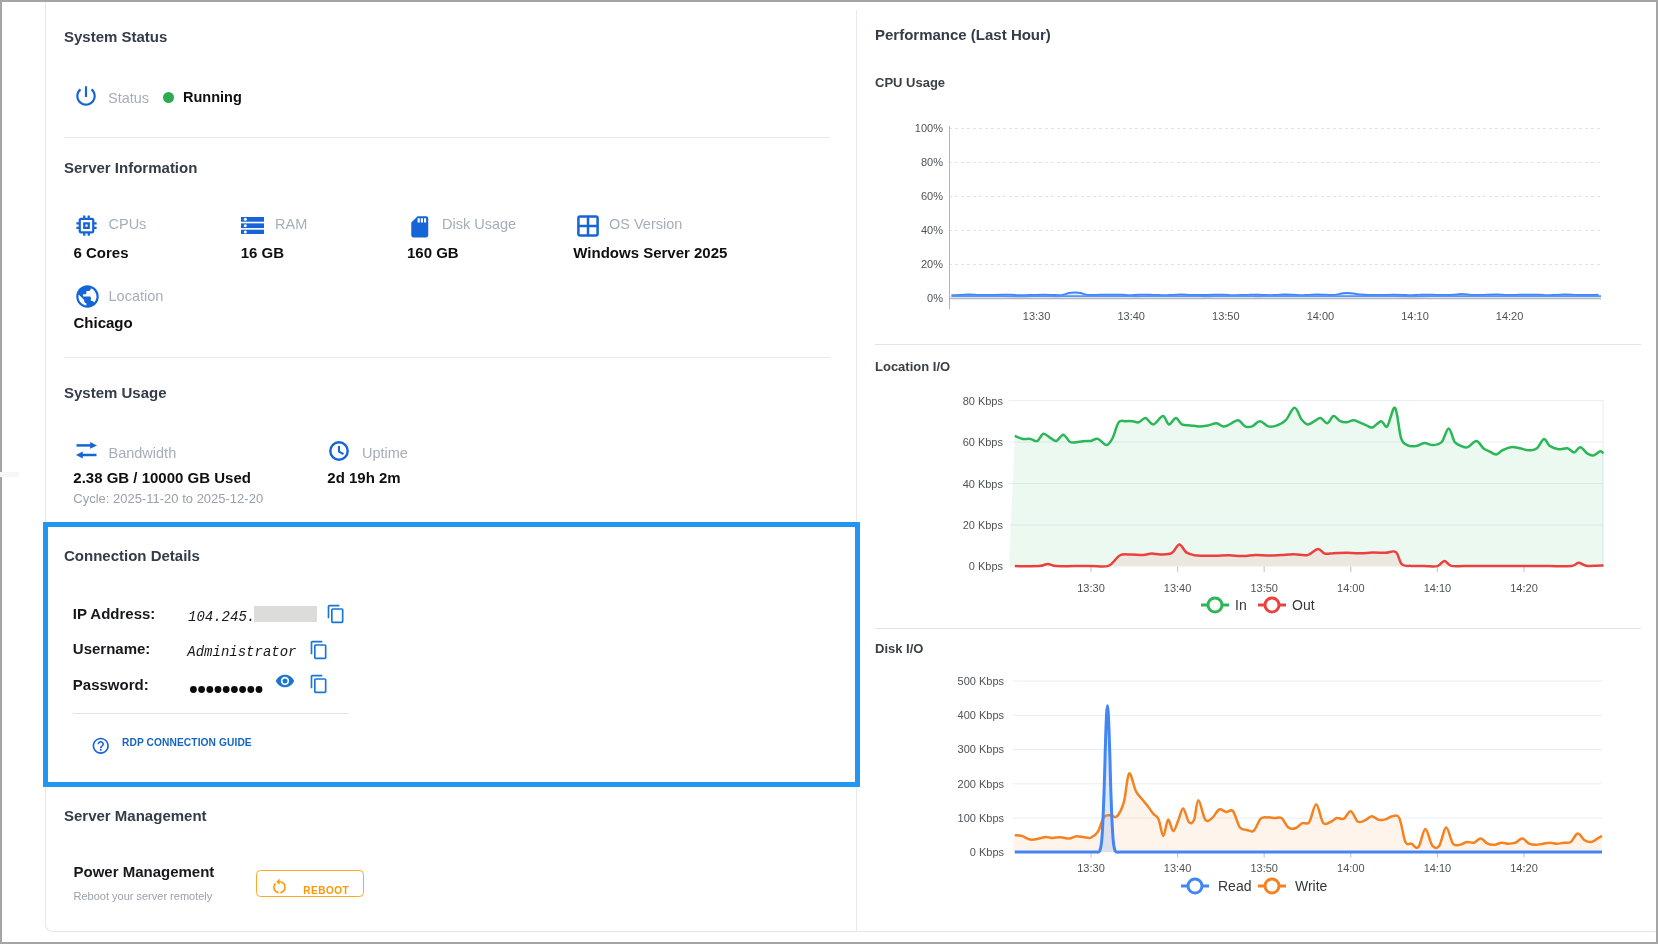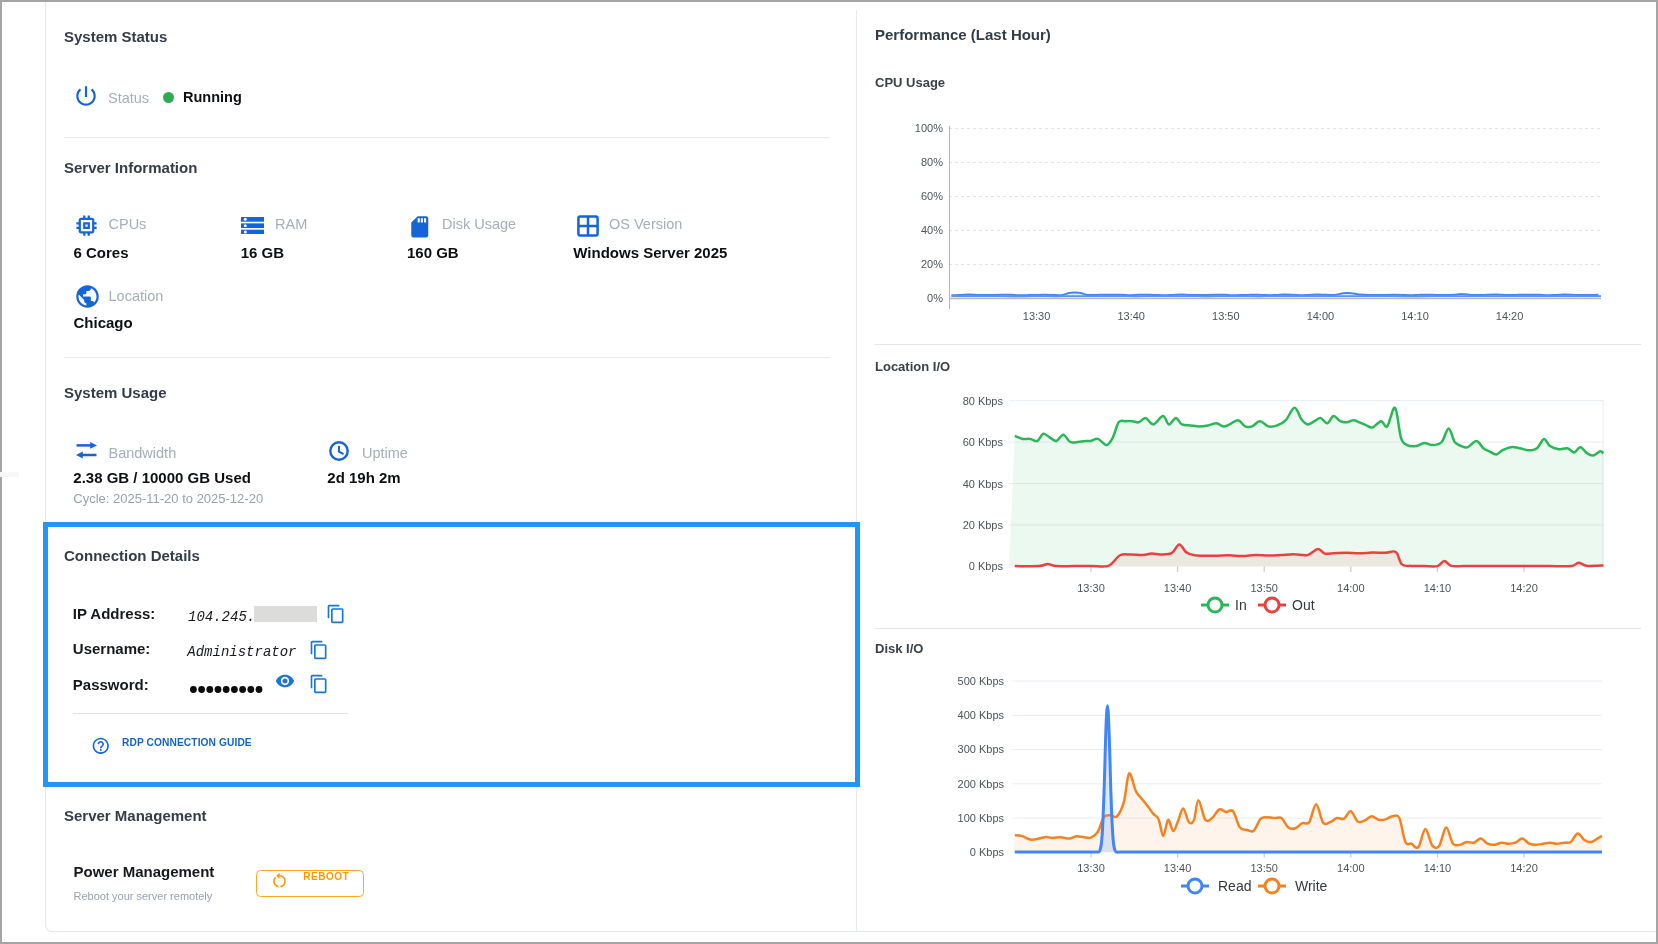--- a/index.html
+++ b/index.html
@@ -121,21 +121,21 @@
   </svg>
 <div class="abs" style="left:73px;top:712.7px;width:275px;height:1px;background:#e3e3e3"></div>
 <svg class="abs" style="left:91px;top:735.7px" width="19.5" height="19.5" viewBox="0 0 24 24">
     <path fill="#1565d8" d="M11 18h2v-2h-2v2zm1-16C6.48 2 2 6.48 2 12s4.48 10 10 10 10-4.48 10-10S17.52 2 12 2zm0 18c-4.41 0-8-3.59-8-8s3.59-8 8-8 8 3.59 8 8-3.59 8-8 8zm0-14c-2.21 0-4 1.79-4 4h2c0-1.1.9-2 2-2s2 .9 2 2c0 2-3 1.75-3 5h2c0-2.25 3-2.5 3-5 0-2.21-1.79-4-4-4z"></path>
   </svg>
 <div class="abs" style="left:122px;top:737.3px;font-size:10.2px;font-weight:bold;color:#1565c0;letter-spacing:0.1px">RDP CONNECTION GUIDE</div>
 
 <div class="h1" style="left:64px;top:806.7px">Server Management</div>
 <div class="blbl" style="left:73.5px;top:862.9px">Power Management</div>
 <div class="abs" style="left:73.5px;top:890.3px;font-size:11px;color:#9aa1ac">Reboot your server remotely</div>
-<div class="abs" style="left:256px;top:870px;width:107.5px;height:27px;border:1.5px solid #ffa726;border-radius:4.5px;display:flex;align-items:flex-start;justify-content:center">
+<div class="abs" style="left:256px;top:870px;width:107.5px;height:27px;border:1.5px solid #ffa726;border-radius:4.5px;display:flex;align-items:flex-end;justify-content:center">
     <svg width="19" height="19" viewBox="0 0 24 24" style="margin-right:14px">
       <path fill="#ff9800" d="M12 5V2L8 6l4 4V7c3.31 0 6 2.69 6 6 0 2.97-2.17 5.43-5 5.91v2.02c3.95-.49 7-3.85 7-7.93 0-4.42-3.58-8-8-8zm-6 8c0-1.65.67-3.15 1.76-4.24L6.34 7.34C4.9 8.79 4 10.79 4 13c0 4.08 3.05 7.44 7 7.93v-2.02c-2.83-.48-5-2.94-5-5.91z"></path>
     </svg>
     <span style="font-size:10px;font-weight:bold;color:#ff9800;letter-spacing:0.5px">REBOOT</span>
   </div>
 
 <div class="h1" style="left:875px;top:25.9px">Performance (Last Hour)</div>
 <div class="ctitle" style="top:74.5px">CPU Usage</div>
 <svg class="abs" style="left:0;top:0" width="1658" height="944" viewBox="0 0 1658 944">
 <g stroke="#e3e3e3" stroke-width="1" stroke-dasharray="3 3">

